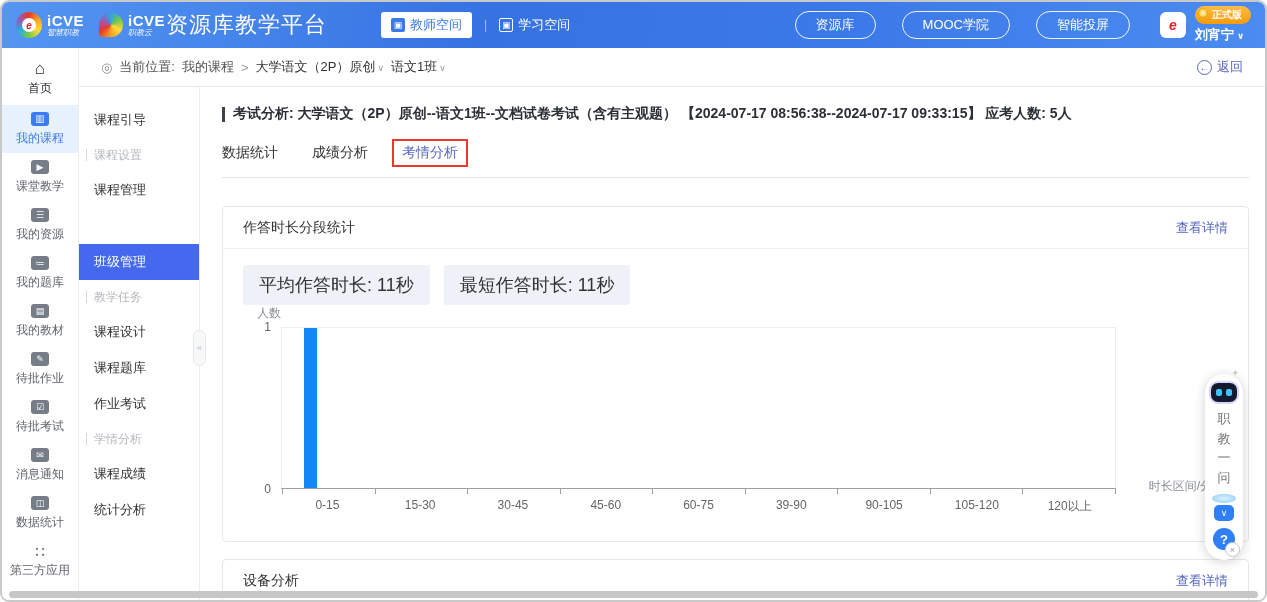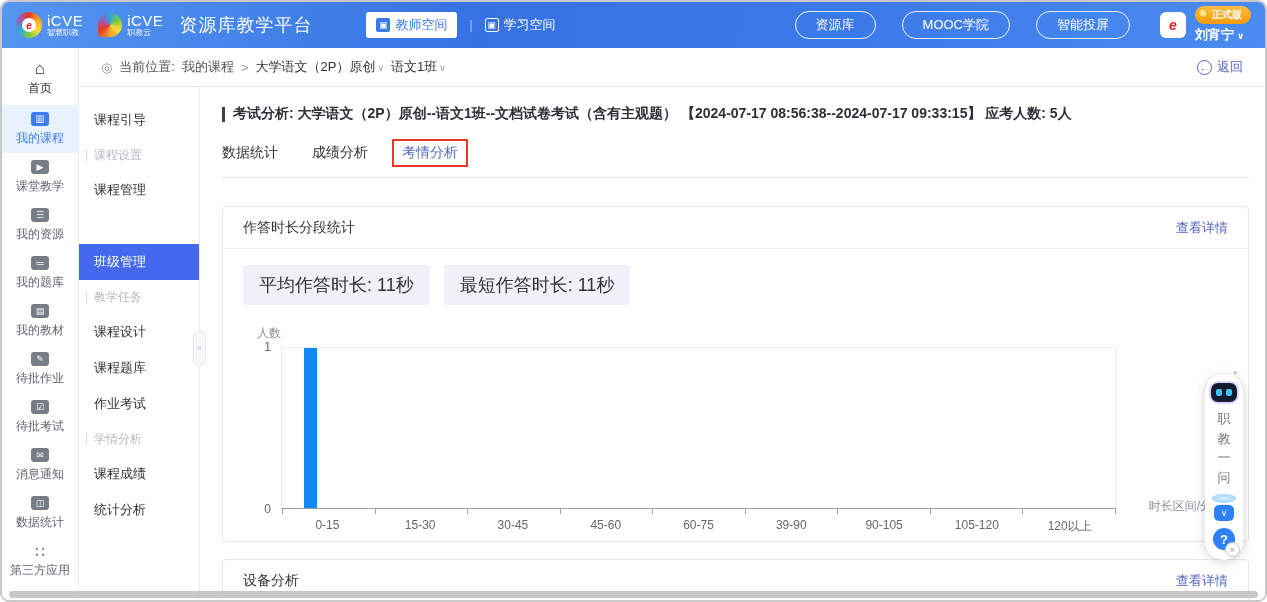--- a/index.html
+++ b/index.html
@@ -11,23 +11,23 @@
     background:linear-gradient(100deg,#5496f2 0%,#3672e2 38%,#3d7ae9 68%,#4a8cf0 100%);}
   .brand{display:flex;align-items:center;gap:5px;color:#fff;}
   .logo-swirl{width:26px;height:26px;border-radius:50%;
     background:conic-gradient(#e8392b,#f5a623,#ffd93b,#7ac943,#29abe2,#9b59b6,#e8392b);
     display:flex;align-items:center;justify-content:center;}
   .logo-swirl i{width:14px;height:14px;border-radius:50%;background:#fff;color:#d22;
     font-style:italic;font-weight:bold;font-size:10px;display:flex;align-items:center;justify-content:center;}
   .logo-shell{width:24px;height:24px;border-radius:50% 50% 50% 4px;
     background:conic-gradient(#2aa7de,#7ac943,#ffd93b,#f5a623,#e8392b,#9b59b6,#2aa7de);margin-left:10px;}
   .brand-text{display:flex;flex-direction:column;line-height:1.05;}
-  .brand-name{font-weight:normal;font-size:15px;letter-spacing:.5px;}
-  .brand-sub{font-size:8px;opacity:.95;}
-  .platform-title{color:#fff;font-size:18px;margin-left:16px;letter-spacing:1px;white-space:nowrap;}
+  .brand-name{font-weight:bold;font-size:15px;letter-spacing:.5px;}
+  .brand-sub{font-size:8px;opacity:.95;font-style:italic;}
+  .platform-title{color:#fff;font-size:22px;margin-left:1px;letter-spacing:1px;white-space:nowrap;}
   .space-nav{display:flex;align-items:center;gap:12px;margin-left:54px;white-space:nowrap;}
   .teacher-btn{background:#fff;color:#3a7ae8;border-radius:3px;padding:4px 10px;font-size:13px;
     display:flex;align-items:center;gap:5px;cursor:pointer;}
   .mini-ic{width:14px;height:14px;border-radius:2px;font-size:9px;display:flex;align-items:center;justify-content:center;}
   .mini-ic.filled{background:#3a7ae8;color:#fff;}
   .mini-ic.outline{border:1px solid #fff;color:#fff;}
   .nav-divider{color:rgba(255,255,255,.55);font-size:12px;}
   .learn-link{color:#fff;font-size:13px;display:flex;align-items:center;gap:5px;cursor:pointer;}
   .pills{margin-left:auto;display:flex;gap:26px;align-items:center;white-space:nowrap;}
   .pill{border:1px solid rgba(255,255,255,.9);color:#fff;border-radius:14px;padding:4px 20px;font-size:13px;cursor:pointer;}
@@ -82,21 +82,21 @@
   .tab.annotated{padding:3px 8px;border:2px solid #e8392b;margin:0 -10px;}
   .tabs-divider{border-bottom:1px solid #e3e3e3;margin-top:10px;}
   .card{border:1px solid #e7e7e7;border-radius:4px;background:#fff;}
   .card1{margin-top:28px;height:336px;position:relative;}
   .card2{margin-top:17px;height:80px;}
   .card-head{height:42px;display:flex;align-items:center;padding:0 20px;border-bottom:1px solid #f0f0f0;
     font-size:14px;color:#333;}
   .detail-link{margin-left:auto;color:#5868c1;font-size:13px;cursor:pointer;}
   .chips{display:flex;gap:14px;margin:16px 20px 0;}
   .chip{background:#eef1f7;border-radius:3px;padding:8px 16px;font-size:18px;color:#333;}
-  .chart{position:relative;margin:20px 20px 0;height:216px;}
+  .chart{position:relative;margin:0 20px 0;height:216px;}
   .y-title{position:absolute;left:14px;top:0;font-size:12px;color:#8a8f99;}
   .plot{position:absolute;left:38px;right:112px;top:22px;bottom:32px;
     border:1px solid #ececec;border-bottom:1px solid #9aa0a6;}
   .bar{position:absolute;bottom:0;width:13px;background:#1287f5;}
   .tick{position:absolute;bottom:-6px;width:1px;height:6px;background:#9aa0a6;}
   .ytick{position:absolute;font-size:12px;color:#666;width:24px;text-align:right;}
   .ytick.top{left:4px;top:15px;}
   .ytick.bottom{left:4px;bottom:25px;}
   .xlabels{position:absolute;left:38px;right:112px;bottom:6px;display:flex;}
   .xcell{flex:1;text-align:center;font-size:12px;color:#666;white-space:nowrap;}

